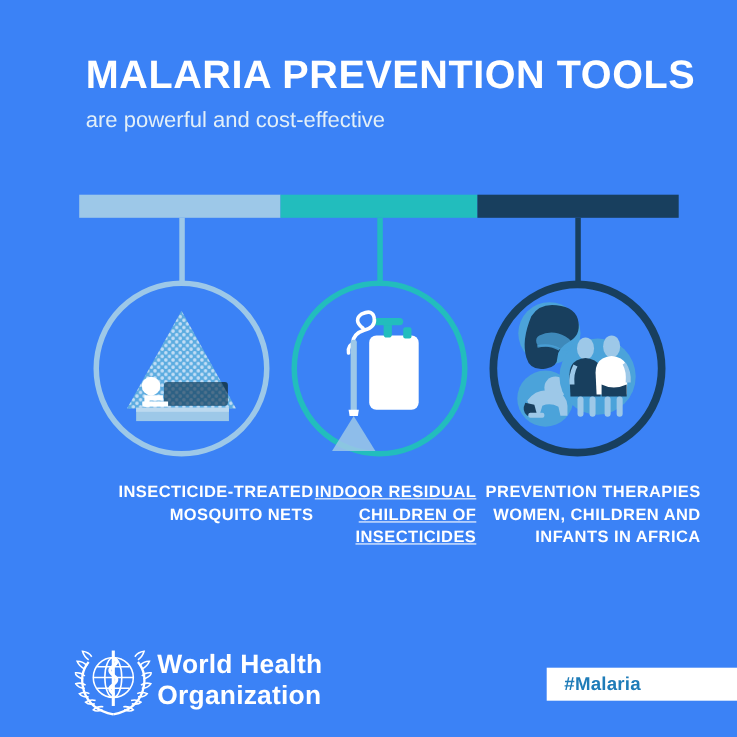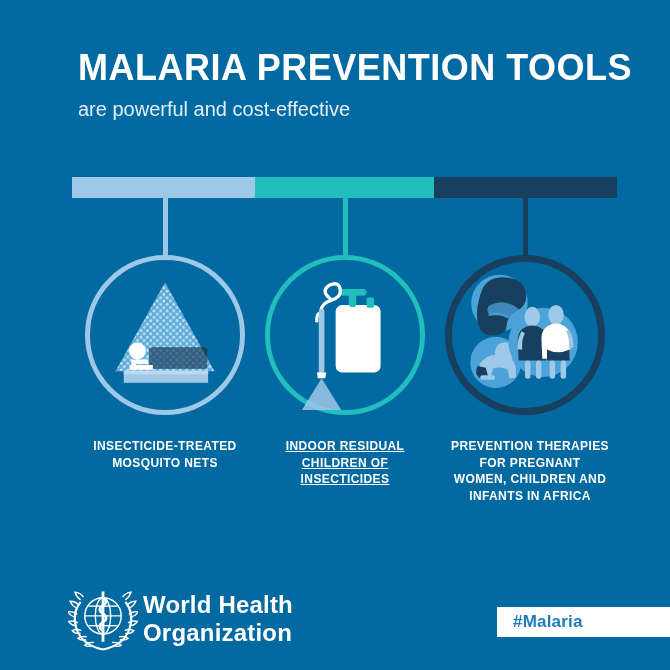--- a/index.html
+++ b/index.html
@@ -3,21 +3,21 @@
 <meta charset="utf-8">
 <style>
   html,body{margin:0;padding:0;}
   body{
     width:670px;height:670px;
     background:#1f8bce;
     font-family:"Liberation Sans",sans-serif;
     overflow:hidden;
     position:relative;
   }
-  #stage{position:absolute;left:0;top:0;width:670px;height:670px;background:#0369a1;}
+  #stage{position:absolute;left:0;top:0;width:670px;height:670px;background:#3b82f6;}
 
   
   .title{
     position:absolute;left:78px;top:50px;
     font-size:36px;font-weight:bold;color:#ffffff;
     letter-spacing:0.5px;line-height:1;
     white-space:nowrap;
   }
   .subtitle{
     position:absolute;left:78px;top:98px;
@@ -44,22 +44,22 @@
   }
   .circ-a{left:85px;top:255px;border:5px solid #9dc8e8;}
   .circ-b{left:265px;top:255px;border:5px solid #22bdbd;}
   .circ-c{left:445px;top:255px;border:7px solid #183f5e;}
 
   .circ-inner{position:absolute;left:0;top:0;width:100%;height:100%;}
 
   
   .caption{
     position:absolute;
-    font-size:12px;font-weight:bold;color:#ffffff;
-    text-align:center;line-height:1.38;letter-spacing:0.4px;
+    font-size:15px;font-weight:bold;color:#ffffff;
+    text-align:right;line-height:1.38;letter-spacing:0.4px;
   }
   .cap-a{left:45px;top:438px;width:240px;}
   .cap-b{left:257px;top:438px;width:176px;text-decoration:underline;}
   .cap-c{left:423px;top:438px;width:214px;}
 
   
   .who-logo{position:absolute;left:68px;top:583px;width:70px;height:70px;}
   .who-text{
     position:absolute;left:143px;top:591px;
     font-size:24px;font-weight:bold;color:#ffffff;
@@ -177,21 +177,20 @@
     <div>INSECTICIDE-TREATED</div>
     <div>MOSQUITO NETS</div>
   </div>
   <div class="caption cap-b">
     <div>INDOOR RESIDUAL</div>
     <div>CHILDREN OF</div>
     <div>INSECTICIDES</div>
   </div>
   <div class="caption cap-c">
     <div>PREVENTION THERAPIES</div>
-    <div>FOR PREGNANT</div>
     <div>WOMEN, CHILDREN AND</div>
     <div>INFANTS IN AFRICA</div>
   </div>
 
   <svg class="who-logo" viewBox="0 0 100 100">
     <g stroke="#ffffff" fill="none" stroke-width="2">
 
       <path d="M50 95 q-30 -6 -38 -30 q-7 -22 6 -38" stroke-width="3"></path>
       <path d="M50 95 q30 -6 38 -30 q7 -22 -6 -38" stroke-width="3"></path>
       <path d="M18 24 q-6 -4 -8 -11 q8 1 12 7"></path>

